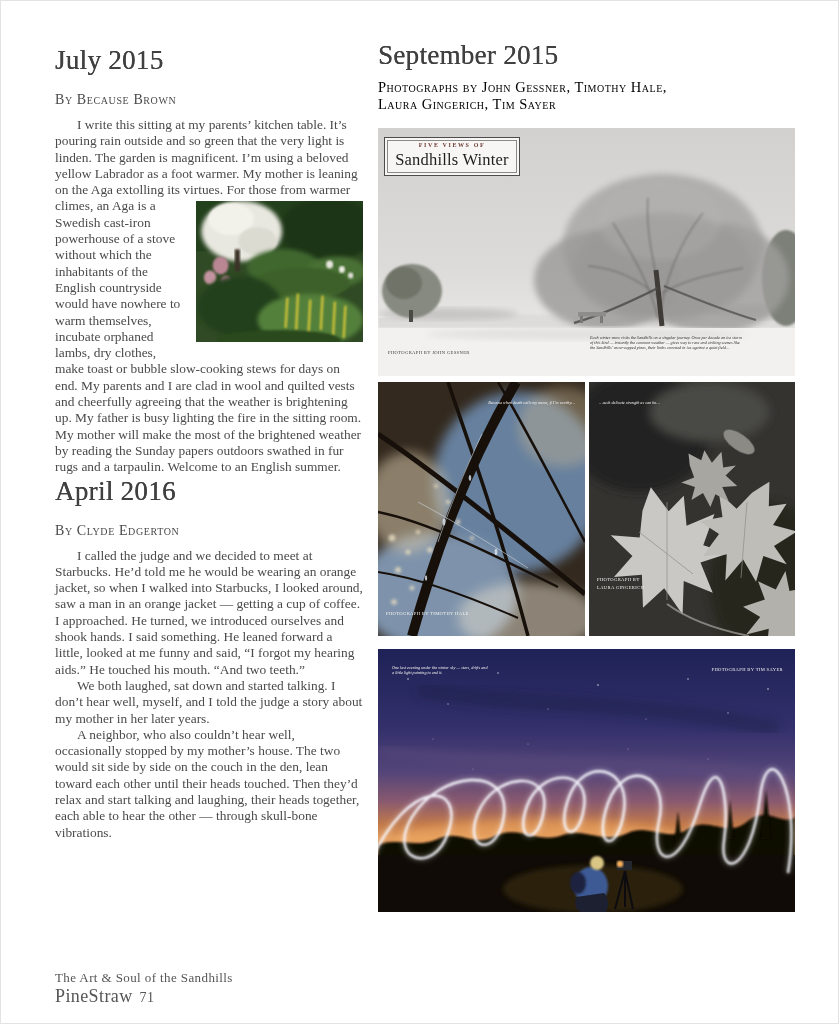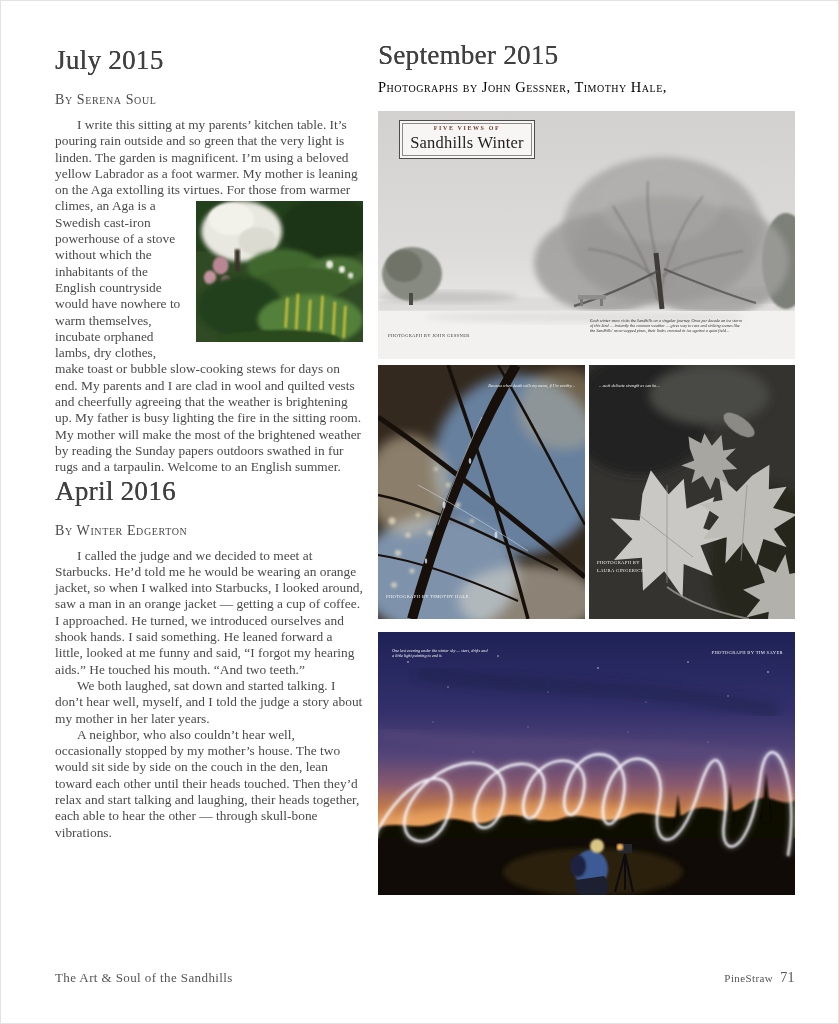--- a/index.html
+++ b/index.html
@@ -32,21 +32,21 @@
     line-height:17px;margin:0;
   }
   .photo{position:relative;overflow:hidden;background:#888;}
   .photo svg{display:block;}
   .photo-main{width:417px;height:248px;margin-top:15px;}
   .photo-row{display:flex;gap:4px;margin-top:6px;}
   .photo-branches{width:207px;height:254px;}
   .photo-leaves{width:206px;height:254px;}
   .photo-night{width:417px;height:263px;margin-top:13px;}
   .winter-titlebox{
-    position:absolute;left:21px;top:9px;width:122px;padding:4px 6px 5px 6px;
+    position:absolute;left:6px;top:9px;width:122px;padding:4px 6px 5px 6px;
     background:#f7f6f4;border:1px solid #4c4c4c;box-shadow:inset 0 0 0 2px #f7f6f4, inset 0 0 0 3px #8a8a88;
     text-align:center;
   }
   .winter-kicker{
     font-size:6px;font-weight:bold;letter-spacing:1.6px;color:#6e3b32;
     margin-bottom:2px;white-space:nowrap;
   }
   .winter-title{
     font-size:16.5px;color:#1e1e1e;white-space:nowrap;letter-spacing:.2px;
   }
@@ -57,33 +57,33 @@
   .ph-credit.dark{color:#3c3c3c;}
   .ph-credit.light{color:#f4f4f2;}
   .ph-caption{
     position:absolute;font-style:italic;font-size:4.2px;line-height:5.2px;
     color:#f2f2f0;filter:blur(.25px);
   }
   .ph-caption.dark{color:#2e2e2c;}
   .footer{
     position:absolute;left:55px;top:970px;width:740px;display:flex;
     justify-content:space-between;align-items:baseline;
-    font-size:13px;color:#555;letter-spacing:.4px;
-  }
-  .footer .brand{font-size:11px;}
+    font-size:13px;color:#555;letter-spacing:.4px;flex-direction:column;
+  }
+  .footer .brand{font-size:18px;}
   .footer .pageno{font-size:14px;margin-left:7px;}
   .footer-right{display:flex;align-items:baseline;}
 </style>
 </head>
 <body>
 
 <div class="col col-left">
 
   <h1 class="sec-title">July 2015</h1>
-  <div class="byline">By Serena Soul</div>
+  <div class="byline">By Because Brown</div>
 
   <div class="body-text">
     <p><span>I write this sitting at my parents’ kitchen table. It’s pouring rain outside and so green that the very light is linden. The garden is magnificent. I’m using a beloved yellow Labrador as a foot warmer. My mother is leaning on the Aga extolling its virtues. For those from warmer</span>
       <span class="inset-float">
           <svg viewBox="0 0 190 140" preserveAspectRatio="none" aria-hidden="true">
         <defs>
           <filter id="gb1">
                 <feGaussianBlur stdDeviation="2.2"></feGaussianBlur>
               </filter>
           <filter id="gb2">
@@ -117,33 +117,34 @@
               <line x1="170" y1="104" x2="168" y2="136"></line>
         </g>
         <ellipse cx="95" cy="138" rx="70" ry="10" fill="#2a481f" filter="url(#gb2)"></ellipse>
       </svg>
         </span>
       <span>climes, an Aga is a Swedish cast-iron powerhouse of a stove without which the inhabitants of the English countryside would have nowhere to warm themselves, incubate orphaned lambs, dry clothes, make toast or bubble slow-cooking stews for days on end. My parents and I are clad in wool and quilted vests and cheerfully agreeing that the weather is brightening up. My father is busy lighting the fire in the sitting room. My mother will make the most of the brightened weather by reading the Sunday papers outdoors swathed in fur rugs and a tarpaulin. Welcome to an English summer.</span>
     </p>
   </div>
 
   <h1 class="sec-title sec-gap">April 2016</h1>
-  <div class="byline">By Winter Edgerton</div>
+  <div class="byline">By Clyde Edgerton</div>
 
   <div class="body-text">
     <p>I called the judge and we decided to meet at Starbucks. He’d told me he would be wearing an orange jacket, so when I walked into Starbucks, I looked around, saw a man in an orange jacket — getting a cup of coffee. I approached. He turned, we introduced ourselves and shook hands. I said something. He leaned forward a little, looked at me funny and said, “I forgot my hearing aids.” He touched his mouth. “And two teeth.”</p>
     <p>We both laughed, sat down and started talking. I don’t hear well, myself, and I told the judge a story about my mother in her later years.</p>
     <p>A neighbor, who also couldn’t hear well, occasionally stopped by my mother’s house. The two would sit side by side on the couch in the den, lean toward each other until their heads touched.  Then they’d relax and start talking and laughing, their heads together, each able to hear the other — through skull-bone vibrations.</p>
   </div>
 </div>
 
 <div class="col col-right">
 
   <h1 class="sec-title" style="margin-bottom:8px;">September 2015</h1>
   <div class="credits-line">Photographs by John Gessner,  Timothy Hale,</div>
+  <div class="credits-line">Laura Gingerich,  Tim Sayer</div>
 
   <div class="photo photo-main">
     <svg viewBox="0 0 417 248" preserveAspectRatio="none" aria-hidden="true">
       <defs>
         <linearGradient id="skyg" x1="0" y1="0" x2="0" y2="1">
           <stop offset="0" stop-color="#d2d1cf"></stop>
             <stop offset="0.7" stop-color="#dcdbd9"></stop>
             <stop offset="1" stop-color="#e8e7e5"></stop>
         </linearGradient>
         <filter id="wb1">

